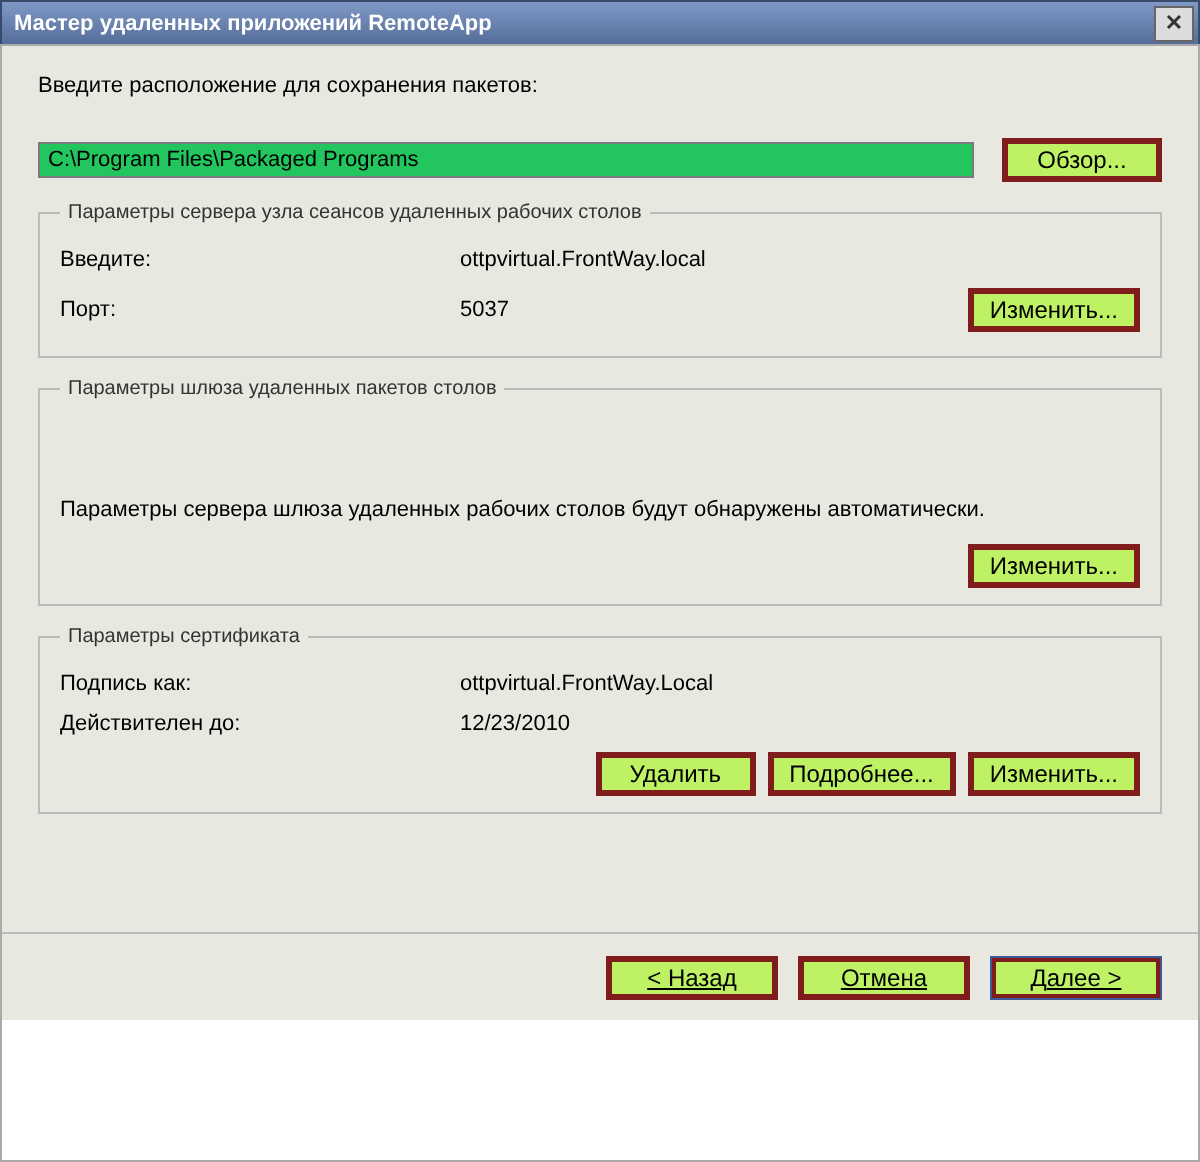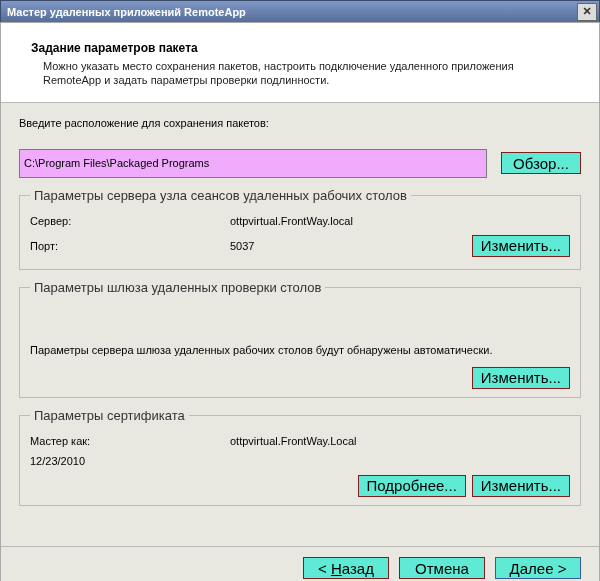--- a/index.html
+++ b/index.html
@@ -68,46 +68,46 @@
   }
   .lbl-row { margin-bottom: 20px; }
   .path-row {
     display: flex;
     gap: 14px;
     align-items: center;
     margin-bottom: 10px;
   }
   .path-input {
     flex: 1;
-    height: 29px;
+    height: 18px;
     border: 1px solid #7a7a7a;
-    background: #f0abfc;
+    background: #22c55e;
     padding: 2px 4px;
     font-family: inherit;
     font-size: 11px;
   }
   .btn {
     height: 22px;
     min-width: 80px;
-    background: #5eead4;
-    border: 1px solid #7f1d1d;
+    background: #bef264;
+    border: 3px solid #7f1d1d;
     font-family: inherit;
-    font-size: 15px;
+    font-size: 12px;
     padding: 0 8px;
     cursor: pointer;
   }
   fieldset {
     border: 1px solid #bbb;
     margin: 0 0 10px 0;
     padding: 8px 10px 8px 10px;
     background: #e8e8e1;
   }
   legend {
     padding: 0 4px;
-    font-size: 13px;
+    font-size: 10px;
     color: #333;
   }
   .kv-row {
     display: flex;
     align-items: center;
     padding: 4px 0;
   }
   .kv-label { width: 200px; }
   .kv-value { flex: 1; }
   .btn-right-row {
@@ -126,83 +126,81 @@
     left: 0; right: 0; bottom: 0;
     height: 44px;
     border-top: 1px solid #bbb;
     background: #e8e8e1;
     display: flex;
     justify-content: flex-end;
     align-items: center;
     padding-right: 18px;
     gap: 10px;
   }
-  .footer .btn { min-width: 86px; }
+  .footer .btn { min-width: 86px; text-decoration: underline; }
   .btn.default {
     outline: 1px solid #3b5998;
     outline-offset: -1px;
   }
   .u { text-decoration: underline; }
 </style>
 </head>
 <body>
 
 <div class="titlebar">
   <span>Мастер удаленных приложений RemoteApp</span>
   <span class="spacer"></span>
   <div class="close-btn">
     <span>✕</span>
   </div>
 </div>
 
 <div class="dlg">
-  <div class="header">
-    <h1>Задание параметров пакета</h1>
-    <p>Можно указать место сохранения пакетов, настроить подключение удаленного приложения RemoteApp и задать параметры проверки подлинности.</p>
-  </div>
 
   <div class="body">
 
     <div class="lbl-row">Введите расположение для сохранения пакетов:</div>
     <div class="path-row">
       <input class="path-input" type="text" value="C:\Program Files\Packaged Programs" style="">
       <button class="btn">Обзор...</button>
     </div>
 
     <fieldset>
       <legend>Параметры сервера узла сеансов удаленных рабочих столов</legend>
       <div class="kv-row">
-        <div class="kv-label">Сервер:</div>
+        <div class="kv-label">Введите:</div>
         <div class="kv-value">ottpvirtual.FrontWay.local</div>
       </div>
       <div class="kv-row">
         <div class="kv-label">Порт:</div>
         <div class="kv-value">5037</div>
         <button class="btn">Изменить...</button>
       </div>
     </fieldset>
 
     <fieldset>
-      <legend>Параметры шлюза удаленных проверки столов</legend>
+      <legend>Параметры шлюза удаленных пакетов столов</legend>
       <div class="gw-text">Параметры сервера шлюза удаленных рабочих столов будут обнаружены автоматически.</div>
       <div class="btn-right-row">
         <button class="btn">Изменить...</button>
       </div>
     </fieldset>
 
     <fieldset>
       <legend>Параметры сертификата</legend>
       <div class="kv-row">
-        <div class="kv-label">Мастер как:</div>
+        <div class="kv-label">Подпись как:</div>
         <div class="kv-value">ottpvirtual.FrontWay.Local</div>
       </div>
       <div class="kv-row">
+        <div class="kv-label">Действителен до:</div>
         <div class="kv-value">12/23/2010</div>
       </div>
       <div class="btn-right-row">
+        <button class="btn">Удалить</button>
         <button class="btn">Подробнее...</button>
         <button class="btn">Изменить...</button>
       </div>
     </fieldset>
 
     <div class="footer">
       <button class="btn"><span>&lt; </span><span class="u">Н</span><span>азад</span></button>
       <button class="btn">Отмена</button>
       <button class="btn default"><span class="u">Д</span><span>алее &gt;</span></button>
     </div>

